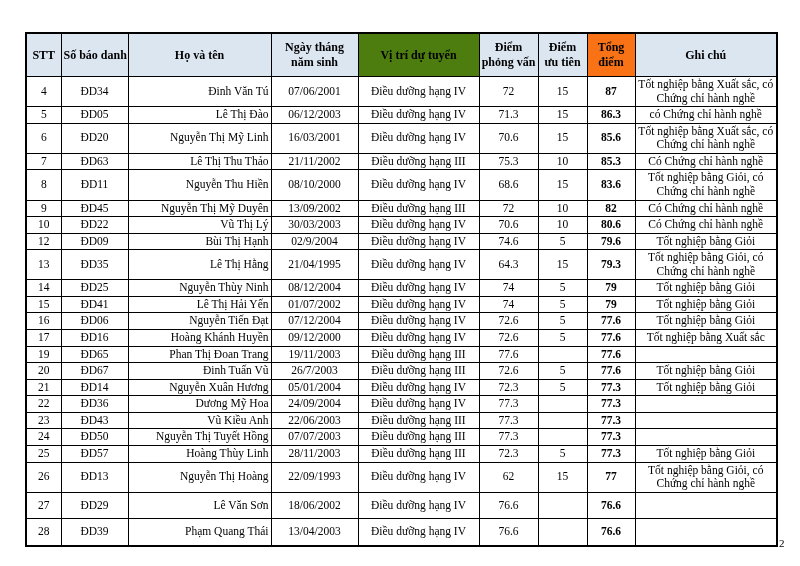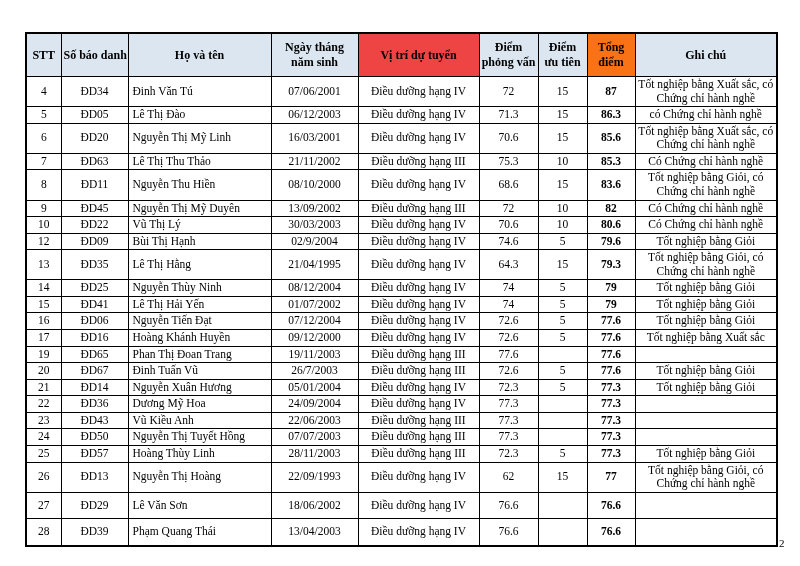--- a/index.html
+++ b/index.html
@@ -55,21 +55,21 @@
     border: 1px solid #000000;
     font-size: 11.5px;
     line-height: 1.18;
     text-align: center;
     vertical-align: middle;
     padding: 1px 2px;
     height: 13px;
     overflow: hidden;
   }
   table.results td.cell-name {
-    text-align: left;
+    text-align: right;
     padding-left: 4px;
   }
   table.results td.cell-total {
     font-weight: bold;
     font-family: Liberation Serif, serif;
   }
   
   table.results tbody tr:nth-last-child(-n+2) td {
     padding-top: 6px;
     padding-bottom: 6px;
@@ -98,21 +98,21 @@
         <col class="c-priority">
       <col class="c-total">
         <col class="c-note">
     </colgroup>
     <thead>
       <tr>
           <th class="h-stt" style="background: rgb(220, 230, 241);">STT</th>
           <th class="h-sbd" style="background: rgb(220, 230, 241);">Số báo danh</th>
           <th class="h-name" style="background: rgb(220, 230, 241); margin-top: 11px;">Họ và tên</th>
           <th class="h-dob" style="background: rgb(220, 230, 241);">Ngày tháng năm sinh</th>
-          <th class="h-position" style="background: #ef4444;">Vị trí dự tuyển</th>
+          <th class="h-position" style="background: #4d7c0f;">Vị trí dự tuyển</th>
           <th class="h-interview" style="background: rgb(220, 230, 241);">Điểm phỏng vấn</th>
           <th class="h-priority" style="background: rgb(220, 230, 241); margin-top: 20px;">Điểm ưu tiên</th>
           <th class="h-total" style="background: #f97316;">Tổng điểm</th>
           <th class="h-note" style="background: rgb(220, 230, 241); margin-left: 12px;">Ghi chú</th>
         </tr>
     </thead>
     <tbody>
         <tr>
           <td class="cell-stt">4</td>
           <td class="cell-sbd">ĐD34</td>

